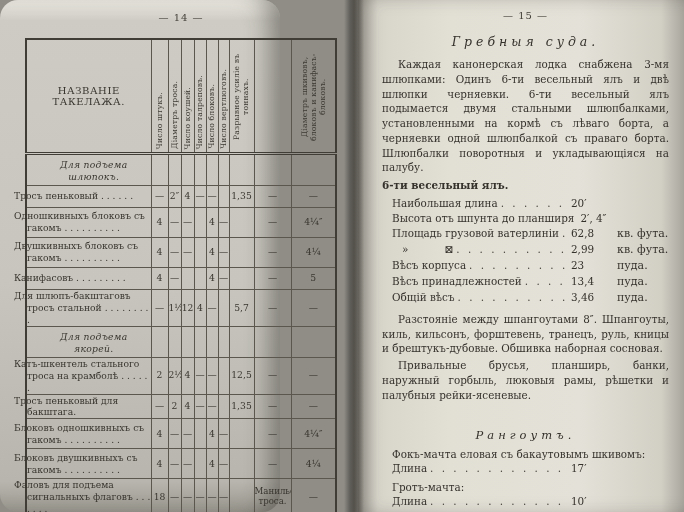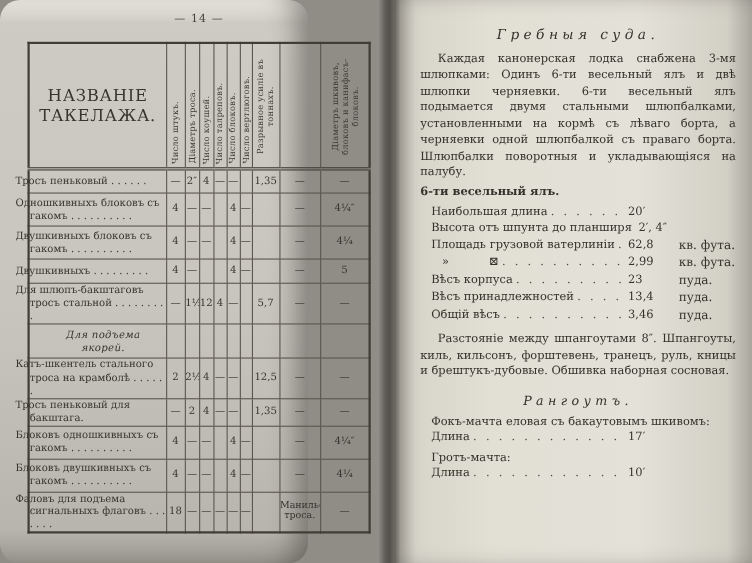--- a/index.html
+++ b/index.html
@@ -32,40 +32,40 @@
   table.rig {
     position:absolute; left:25px; top:38px; width:312px;
     border-collapse:collapse; table-layout:fixed;
     border:2px solid #403d36;
   }
   table.rig th, table.rig td {
     border:1px solid #5b574f; padding:0; font-weight:normal;
     vertical-align:middle; color:#38352f;
   }
   table.rig th { height:112px; border-bottom:3px double #403d36; vertical-align:bottom; }
-  .name-h { text-align:center; vertical-align:middle !important; font-size:15px; letter-spacing:.6px;margin-left:40px; }
+  .name-h { text-align:center; vertical-align:middle !important; font-size:10px; letter-spacing:.6px;margin-left:40px; }
   .vh {
     writing-mode:vertical-rl; transform:rotate(180deg);
     font-size:7.6px; line-height:1.2; letter-spacing:.2px;
     max-height:104px; margin:3px auto; white-space:normal; color:#3c3933;
   }
   .rl { font-size:9.2px; line-height:1.3; padding:2px 2px 2px 15px; text-indent:-13px; }
   .cv { text-align:center; font-size:9.2px; line-height:1.15; overflow:hidden; }
   .c8 .cv, td.note { font-size:8.6px; }
   tr.section td { font-style:italic; }
   tr.section .rl { text-align:center; text-indent:0; padding:4px 2px 2px 12px; letter-spacing:.3px; }
   tr.r22 { height:22px; } tr.r26 { height:27px; } tr.r30 { height:30px; }
 
   
   .rp-content { position:absolute; left:24px; top:10px; width:287px; }
   h1.head1, h2.head2 {
     font-weight:normal; text-align:center;
     font-size:12.5px; letter-spacing:4px; margin:13px 0 8px; color:#34312b;font-style:italic;
   }
-  h2.head2 { font-size:11.5px; margin:12px 0 6px; }
+  h2.head2 { font-size:11.5px; margin:26px 0 6px; }
   p.para { font-size:10.4px; line-height:1.42; text-align:justify; margin:0 0 2px; text-indent:16px; }
   p.noindent { text-indent:0; margin:3px 0 3px;font-weight:bold; }
   .spec-row { display:flex; align-items:flex-start; font-size:10.4px; line-height:1.45; margin-left:10px; }
   .spec-label { white-space:pre; }
   .leader { flex:1; overflow:hidden; white-space:nowrap; margin:0 3px; color:#4a463f; }
   .leader::after { content:". . . . . . . . . . . . . . . . . . . . . . . ."; letter-spacing:2.5px; }
   .spec-value { width:46px; white-space:nowrap; }
   .spec-unit { width:52px; white-space:nowrap; font-size:11px; }
   .mast-intro { font-size:10.4px; margin:5px 0 1px; text-indent:10px; }
   .gap { height:6px; }
@@ -114,20 +114,32 @@
             <div class="vh">Разрывное усиліе въ тоннахъ.</div>
           </th>
       <th>
             <div class="vh"></div>
           </th>
       <th>
             <div class="vh">Діаметръ шкивовъ, блоковъ и канифасъ-блоковъ.</div>
           </th>
     </tr>
 
+    <tr class="section r26">
+      <td class="rl">Для подъема шлюпокъ.</td>
+      <td class="cv"></td>
+          <td class="cv"></td>
+          <td class="cv"></td>
+          <td class="cv"></td>
+          <td class="cv"></td>
+          <td class="cv"></td>
+          <td class="cv"></td>
+          <td class="cv"></td>
+          <td class="cv"></td>
+    </tr>
     <tr class="r22">
       <td class="rl">Тросъ пеньковый . . . . . .</td>
       <td class="cv">—</td>
           <td class="cv">2″</td>
           <td class="cv">4</td>
           <td class="cv">—</td>
           <td class="cv">—</td>
           <td class="cv"></td>
           <td class="cv">1,35</td>
           <td class="cv">—</td>
@@ -151,21 +163,21 @@
           <td class="cv">—</td>
           <td class="cv">—</td>
           <td class="cv"></td>
           <td class="cv">4</td>
           <td class="cv">—</td>
           <td class="cv"></td>
           <td class="cv">—</td>
           <td class="cv">4¼</td>
     </tr>
     <tr class="r22">
-      <td class="rl">Двушкивныхъ . . . . . . . . .</td>
+      <td class="rl">Канифасовъ . . . . . . . . .</td>
       <td class="cv">4</td>
           <td class="cv">—</td>
           <td class="cv"></td>
           <td class="cv"></td>
           <td class="cv">4</td>
           <td class="cv">—</td>
           <td class="cv"></td>
           <td class="cv">—</td>
           <td class="cv">5</td>
     </tr>
@@ -253,20 +265,21 @@
           <td class="cv note">Манильск. троса.</td>
           <td class="cv">—</td>
     </tr>
 
   </tbody>
     </table>
 </div>
 
 <div class="page-right">
   <div class="rp-content">
+    <div class="pn">— 15 —</div>
     <h1 class="head1">Гребныя суда.</h1>
     <p class="para">Каждая канонерская лодка снабжена 3-мя шлюпками: Одинъ 6-ти весельный ялъ и двѣ шлюпки черняевки. 6-ти весельный ялъ подымается двумя стальными шлюпбалками, установленными на кормѣ съ лѣваго борта, а черняевки одной шлюпбалкой съ праваго борта. Шлюпбалки поворотныя и укладывающіяся на палубу.</p>
     <p class="para noindent">6-ти весельный ялъ.</p>
 
     <div class="spec-row">
         <span class="spec-label">Наибольшая длина</span>
         <span class="leader"></span>
         <span class="spec-value">20′</span>
         <span class="spec-unit"></span>
       </div>
@@ -302,20 +315,21 @@
       </div>
     <div class="spec-row">
         <span class="spec-label">Общій вѣсъ</span>
         <span class="leader"></span>
         <span class="spec-value">3,46</span>
         <span class="spec-unit">пуда.</span>
       </div>
 
     <div class="gap"></div>
     <p class="para">Разстояніе между шпангоутами 8″. Шпангоуты, киль, кильсонъ, форштевень, транецъ, руль, кницы и брештукъ-дубовые. Обшивка наборная сосновая.</p>
+    <p class="para">Привальные брусья, планширь, банки, наружный горбыль, люковыя рамы, рѣшетки и палубныя рейки-ясеневые.</p>
 
     <h2 class="head2">Рангоутъ.</h2>
 
     <p class="mast-intro">Фокъ-мачта еловая съ бакаутовымъ шкивомъ:</p>
     <div class="spec-row">
         <span class="spec-label">Длина</span>
         <span class="leader"></span>
         <span class="spec-value">17′</span>
         <span class="spec-unit"></span>
       </div>

